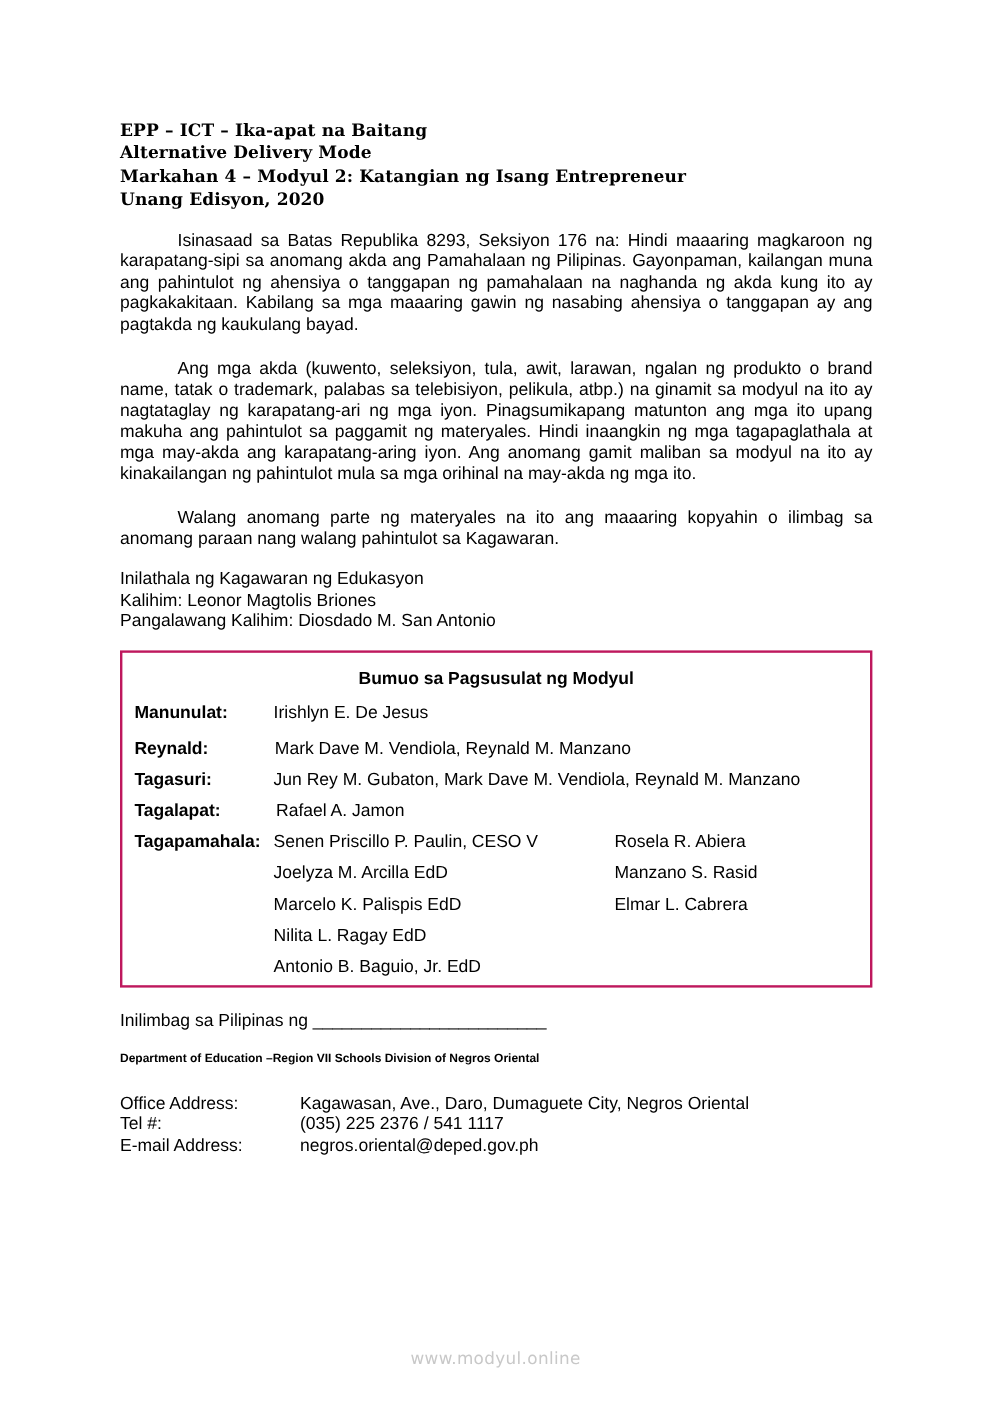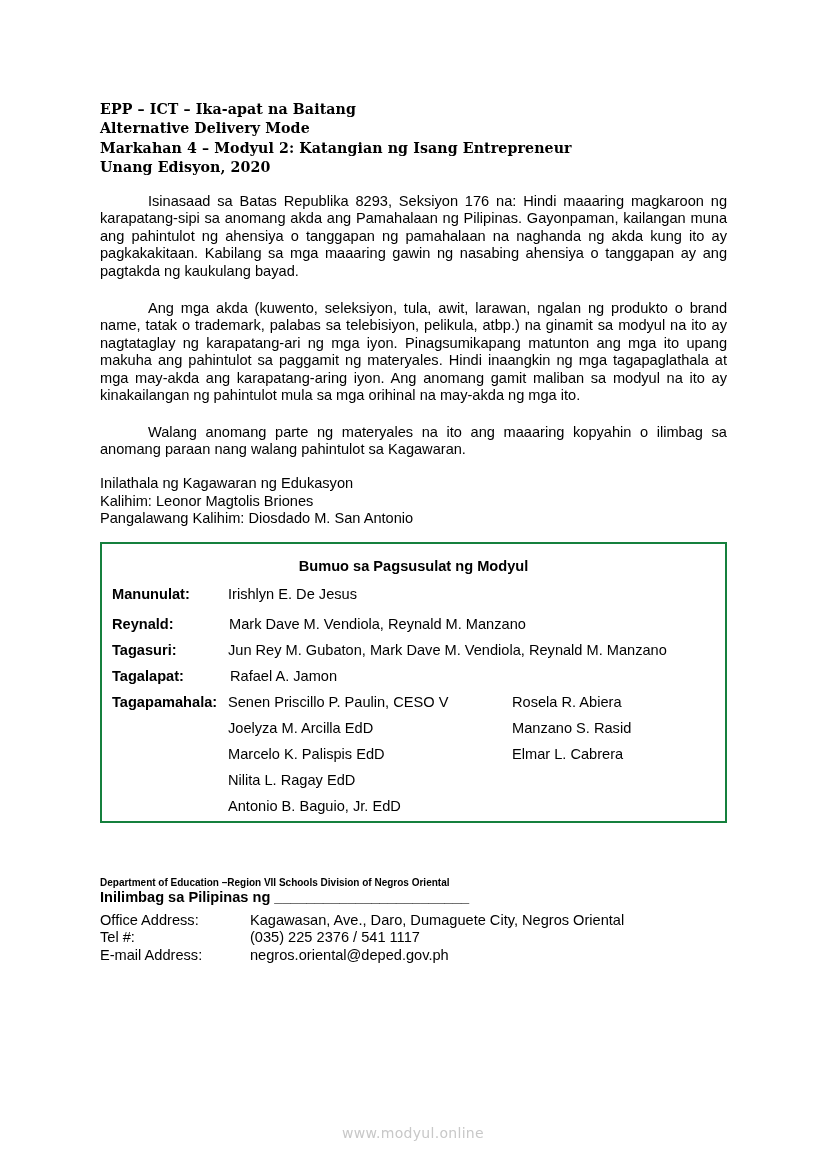--- a/index.html
+++ b/index.html
@@ -3,28 +3,28 @@
   <meta charset="utf-8">
   <style>
     html, body { margin: 0; padding: 0; background: #ffffff; }
     body { width: 826px; height: 1169px; position: relative; overflow: hidden; color: #000; }
     .page { position: absolute; left: 0; top: 0; width: 826px; height: 889px; }
     .hdr { position: absolute; left: 100px; top: 100px; font-family: "DejaVu Serif", serif; font-weight: bold; font-size: 14.2px; line-height: 19.3px; letter-spacing: 0.1px; }
     .hdr div { white-space: nowrap; }
     .para { position: absolute; left: 100px; width: 627px; font-family: "Liberation Sans", sans-serif; font-size: 14.6px; line-height: 17.4px; text-align: justify; text-indent: 48px; }
     .pub { position: absolute; left: 100px; top: 475px; font-family: "Liberation Sans", sans-serif; font-size: 14.6px; line-height: 17.6px; }
     .pub div { white-space: nowrap; }
-    .box { position: absolute; left: 100px; top: 542px; width: 623px; height: 277px; border: 2px solid #15803d; font-family: "Liberation Sans", sans-serif; font-size: 14.6px; }
+    .box { position: absolute; left: 100px; top: 542px; width: 623px; height: 277px; border: 2px solid #be185d; font-family: "Liberation Sans", sans-serif; font-size: 14.6px; }
     .box-title { position: absolute; left: 0; right: 0; top: 14px; text-align: center; font-weight: bold; }
     .row { position: absolute; left: 10px; white-space: nowrap; }
     .row .lbl { font-weight: bold; display: inline-block; }
     .row .val { position: absolute; white-space: nowrap; }
     .col2 { position: absolute; left: 410px; white-space: nowrap; }
     .mgr { position: absolute; left: 126px; white-space: nowrap; }
-    .printed { position: absolute; left: 100px; top: 843px; font-family: "Liberation Sans", sans-serif; font-weight: bold; font-size: 14.6px; white-space: nowrap; margin-top: 46px; }
+    .printed { position: absolute; left: 100px; top: 843px; font-family: "Liberation Sans", sans-serif; font-weight: normal; font-size: 14.6px; white-space: nowrap; }
     .dept { position: absolute; left: 100px; top: 877px; font-family: "Liberation Sans", sans-serif; font-weight: bold; font-size: 10px; white-space: nowrap; }
     .contact { position: absolute; left: 100px; top: 912px; font-family: "Liberation Sans", sans-serif; font-size: 14.6px; line-height: 17.4px; }
     .contact .crow { position: relative; height: 17.4px; white-space: nowrap; }
     .contact .cval { position: absolute; left: 150px; top: 0; }
     .watermark { position: absolute; left: 0; right: 0; top: 1125px; text-align: center; font-family: "DejaVu Sans", sans-serif; font-size: 14px; color: #c8c8c8; letter-spacing: 0.3px; }
   </style>
 </head>
 <body>
 
 <div class="page">

